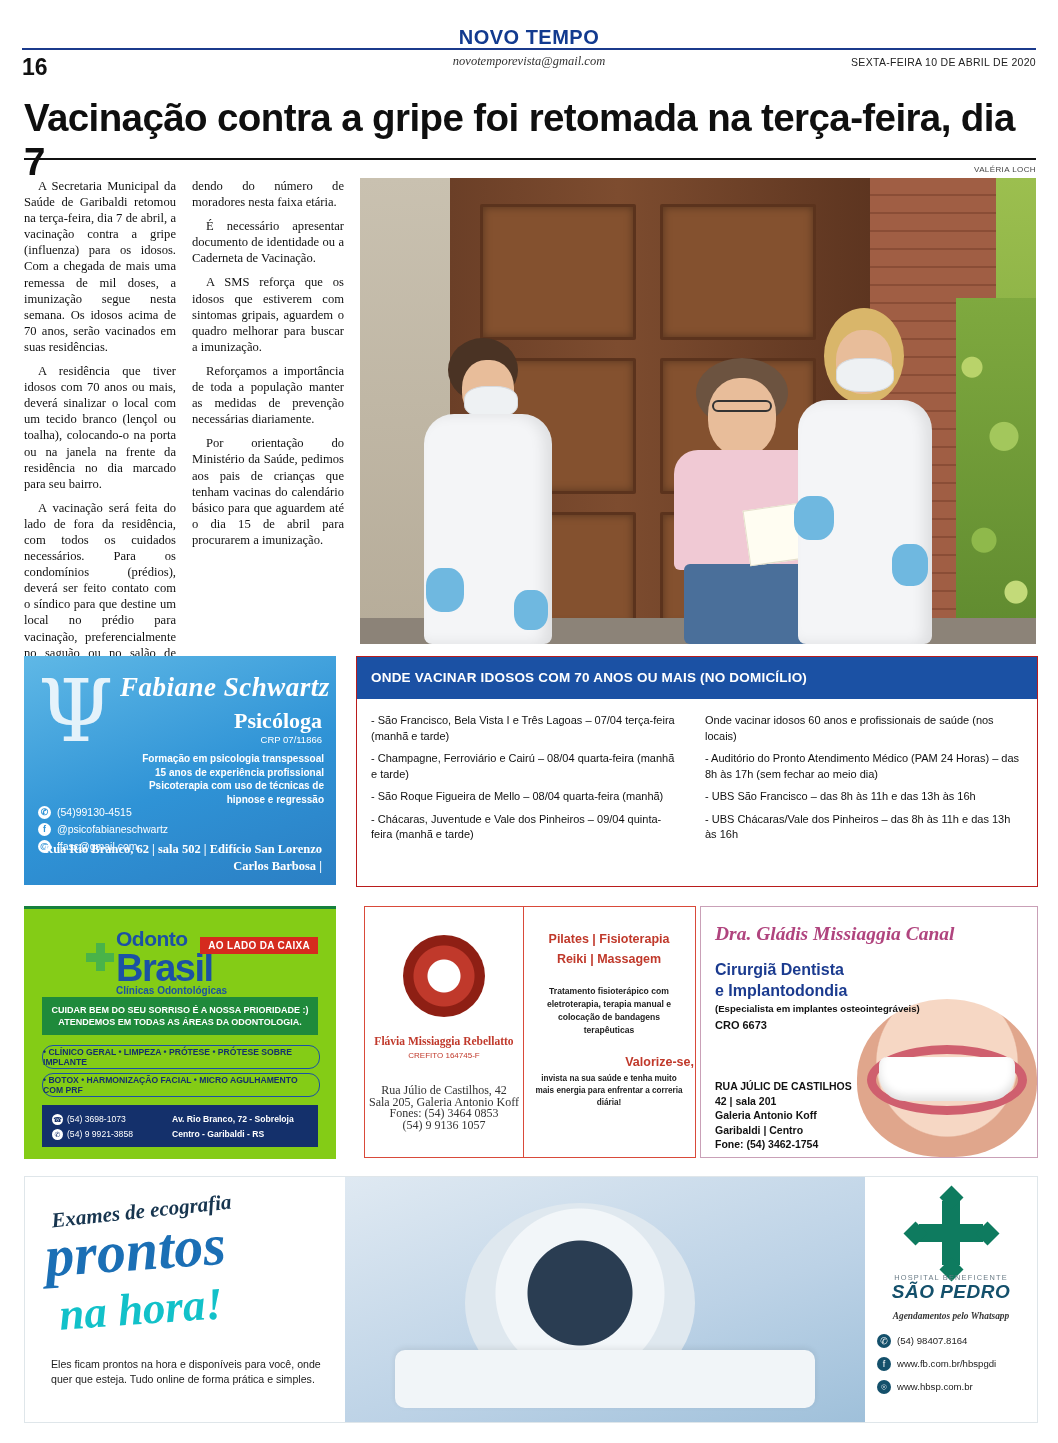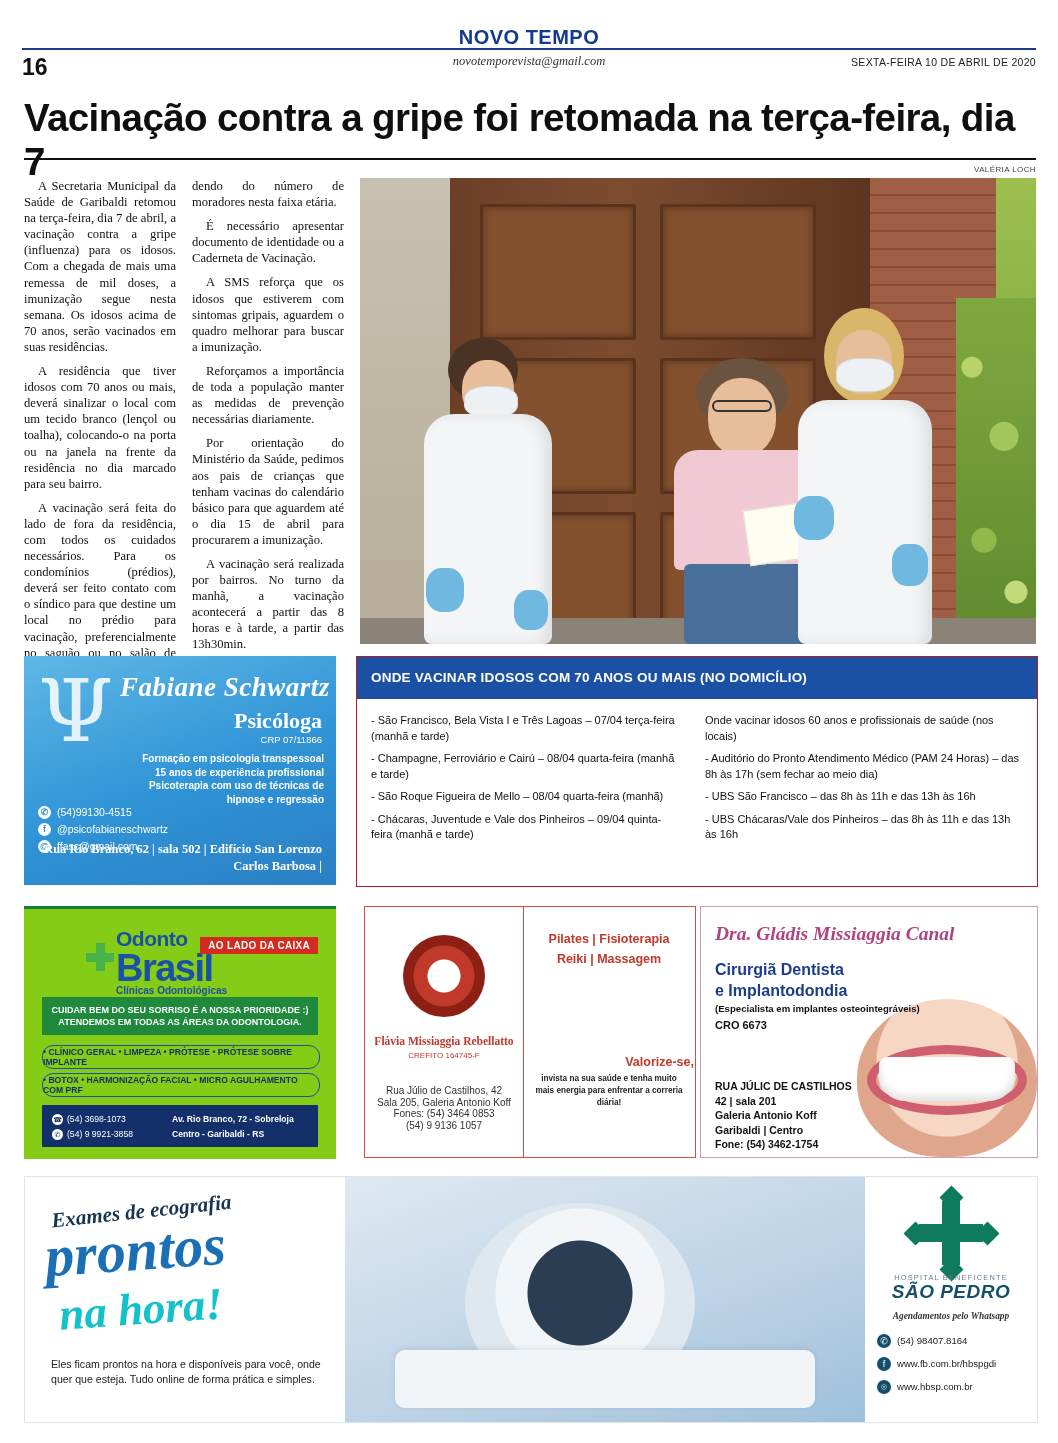--- a/index.html
+++ b/index.html
@@ -106,21 +106,21 @@
   .od-foot .r{position:absolute;left:130px;top:7px;line-height:15px;font-weight:bold;}
   .od-dot{display:inline-block;width:11px;height:11px;border-radius:50%;background:#fff;color:#14306b;font-size:7px;line-height:11px;text-align:center;margin-right:4px;}
 
   .ad-pilates{position:absolute;left:364px;top:906px;width:330px;height:250px;background:#fff;border:1px solid #d94a3a;display:flex;}
   .pil-left{width:158px;height:100%;position:relative;border-right:1px solid #d94a3a;}
   .pil-right{width:170px;height:100%;position:relative;}
   .pil-circle{position:absolute;left:38px;top:28px;width:82px;height:82px;border-radius:50%;
      background:radial-gradient(circle at 50% 50%,#ffffff 0 16px,#c0392b 17px 30px,#8e1f14 31px 41px);}
   .pil-name{position:absolute;left:0;top:128px;width:158px;text-align:center;font-family:"Liberation Serif",serif;font-weight:bold;font-size:11.5px;color:#c0392b;}
   .pil-crefito{position:absolute;left:0;top:144px;width:158px;text-align:center;font-family:"Liberation Sans",sans-serif;font-size:8px;color:#c0392b;}
-  .pil-addr{position:absolute;left:0;top:178px;width:158px;text-align:center;font-family:Liberation Sans, sans-serif;font-size:10px;line-height:11.5px;color:#333;}
+  .pil-addr{position:absolute;left:0;top:178px;width:158px;text-align:center;font-family:Liberation Serif, serif;font-size:12px;line-height:11.5px;color:#333;}
   .pil-title{position:absolute;left:0;top:22px;width:170px;text-align:center;font-family:"Liberation Sans",sans-serif;font-weight:bold;font-size:12.5px;line-height:20px;color:#c0392b;}
   .pil-desc{position:absolute;left:8px;top:78px;width:154px;text-align:center;font-family:"Liberation Sans",sans-serif;font-weight:bold;font-size:8.6px;line-height:13px;color:#222;}
   .pil-val{position:absolute;left:0;top:148px;width:170px;text-align:right;font-family:"Liberation Sans",sans-serif;font-weight:bold;font-size:12.5px;color:#c0392b;}
   .pil-val2{position:absolute;left:8px;top:166px;width:154px;text-align:center;font-family:"Liberation Sans",sans-serif;font-weight:bold;font-size:8.2px;line-height:12px;color:#222;}
 
   .ad-dentista{position:absolute;left:700px;top:906px;width:336px;height:250px;background:#fff;border:1px solid #c9a0b7;overflow:hidden;}
   .dt-name{position:absolute;left:14px;top:16px;font-family:"Liberation Serif",serif;font-style:italic;font-weight:bold;font-size:19.5px;color:#b0447e;}
   .dt-role{position:absolute;left:14px;top:52px;font-family:"Liberation Sans",sans-serif;font-weight:bold;font-size:16px;line-height:21px;color:#1b3b8f;}
   .dt-esp{position:absolute;left:14px;top:96px;font-family:"Liberation Sans",sans-serif;font-weight:bold;font-size:9.6px;color:#111;}
   .dt-cro{position:absolute;left:14px;top:112px;font-family:"Liberation Sans",sans-serif;font-weight:bold;font-size:11px;color:#111;}
@@ -175,21 +175,20 @@
     <p>A Secretaria Municipal da Saúde de Garibaldi retomou na terça-feira, dia 7 de abril, a vacinação contra a gripe (influenza) para os idosos. Com a chegada de mais uma remessa de mil doses, a imunização segue nesta semana. Os idosos acima de 70 anos, serão vacinados em suas residências.</p>
     <p>A residência que tiver idosos com 70 anos ou mais, deverá sinalizar o local com um tecido branco (lençol ou toalha), colocando-o na porta ou na janela na frente da residência no dia marcado para seu bairro.</p>
     <p>A vacinação será feita do lado de fora da residência, com todos os cuidados necessários. Para os condomínios (prédios), deverá ser feito contato com o síndico para que destine um local no prédio para vacinação, preferencialmente no saguão ou no salão de festas, depen-</p>
   </div>
   <div class="col col2">
     <p style="text-indent:0">dendo do número de moradores nesta faixa etária.</p>
     <p>É necessário apresentar documento de identidade ou a Caderneta de Vacinação.</p>
     <p>A SMS reforça que os idosos que estiverem com sintomas gripais, aguardem o quadro melhorar para buscar a imunização.</p>
     <p>Reforçamos a importância de toda a população manter as medidas de prevenção necessárias diariamente.</p>
     <p>Por orientação do Ministério da Saúde, pedimos aos pais de crianças que tenham vacinas do calendário básico para que aguardem até o dia 15 de abril para procurarem a imunização.</p>
-    <p>A vacinação será realizada por bairros. No turno da manhã, a vacinação acontecerá a partir das 8 horas e à tarde, a partir das 13h30min.</p>
   </div>
 
   <div class="credit">VALÉRIA LOCH</div>
   <div class="photo">
     <div class="ph-wall"></div>
     <div class="ph-brick"></div>
     <div class="ph-door">
       <div class="ph-panel" style="left:30px;top:26px;width:150px;height:130px;"></div>
       <div class="ph-panel" style="left:210px;top:26px;width:150px;height:130px;"></div>
       <div class="ph-panel" style="left:30px;top:180px;width:150px;height:130px;"></div>
@@ -310,20 +309,21 @@
       <div class="pil-name">Flávia Missiaggia Rebellatto</div>
       <div class="pil-crefito">CREFITO 164745-F</div>
       <div class="pil-addr" style="white-space:pre-line">Rua Júlio de Castilhos, 42
 Sala 205, Galeria Antonio Koff
 Fones: (54) 3464 0853
 (54) 9 9136 1057</div>
     </div>
     <div class="pil-right">
       <div class="pil-title" style="white-space:pre-line">Pilates  |  Fisioterapia
 Reiki  |  Massagem</div>
+      <div class="pil-desc">Tratamento fisioterápico com eletroterapia, terapia manual e colocação de bandagens terapêuticas</div>
       <div class="pil-val">Valorize-se,</div>
       <div class="pil-val2">invista na sua saúde e tenha muito mais energia para enfrentar a correria diária!</div>
     </div>
   </div>
 
   <div class="ad-dentista">
     <div class="dt-smile"></div>
     <div class="dt-lips"></div>
     <div class="dt-teeth"></div>
     <div class="dt-name">Dra. Gládis Missiaggia Canal</div>

